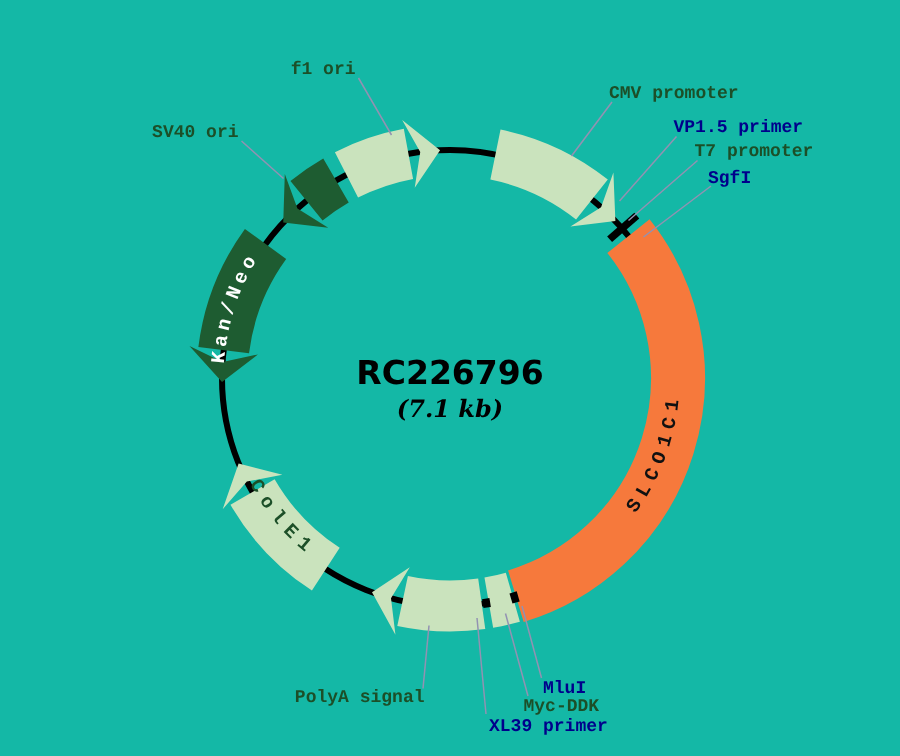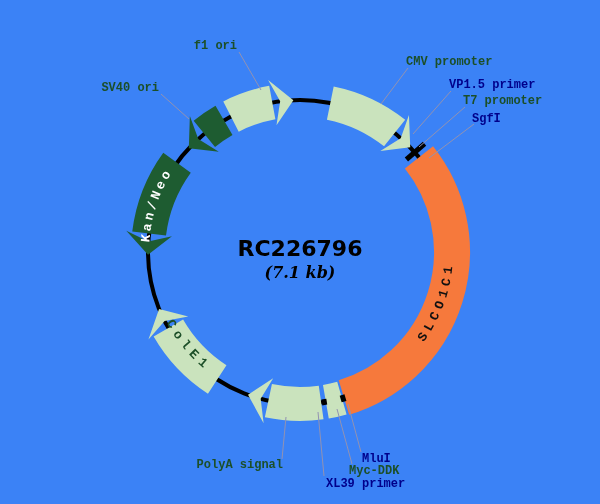--- a/index.html
+++ b/index.html
@@ -1,16 +1,16 @@
 <!DOCTYPE html>
 <html><head>
 <meta charset="utf-8">
 <style>
   html,body{margin:0;padding:0;background:#fff;}
-  .canvas{width:600px;height:504px;background:#3b82f6;position:relative;overflow:hidden;}
+  .canvas{width:600px;height:504px;background:#14b8a6;position:relative;overflow:hidden;}
   svg{display:block;}
   .lbl{font-family:"Liberation Mono","DejaVu Sans Mono",monospace;font-weight:bold;font-size:12px;}
   .arctext{font-family:"Liberation Mono","DejaVu Sans Mono",monospace;font-weight:bold;font-size:13px;}
   .title-text{font-family:"DejaVu Sans","Liberation Sans",sans-serif;font-weight:bold;font-size:22px;fill:#000000;}
   .size-text{font-family:"DejaVu Serif","Liberation Serif",serif;font-style:italic;font-weight:700;font-size:16px;fill:#000000;}
 </style>
 </head>
 <body>
 
 <div class="canvas">

